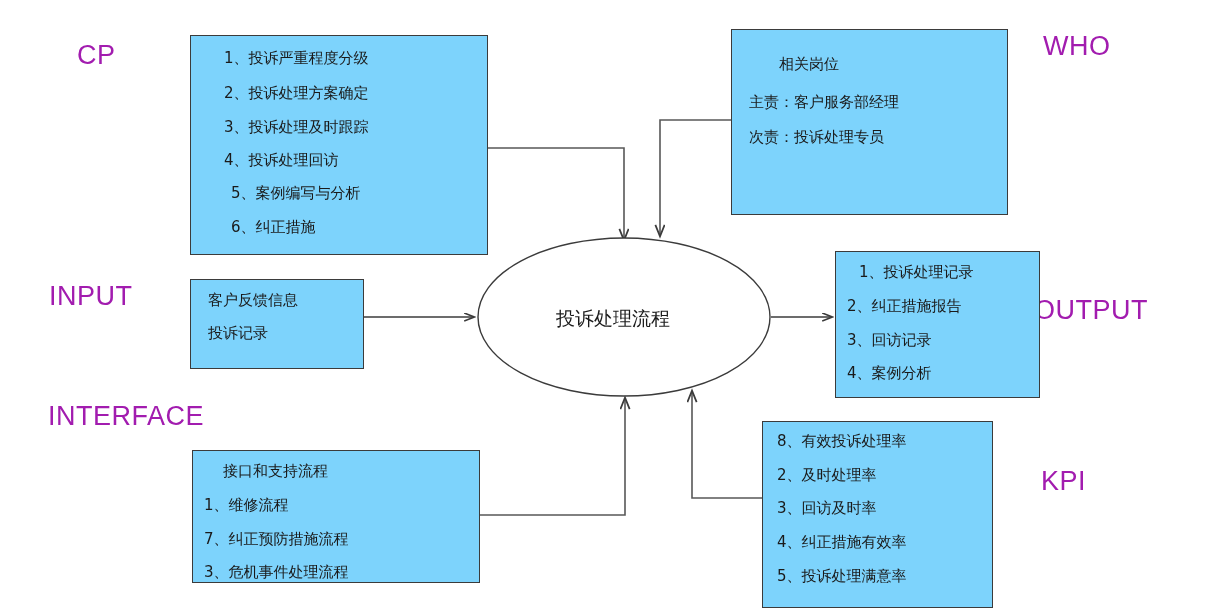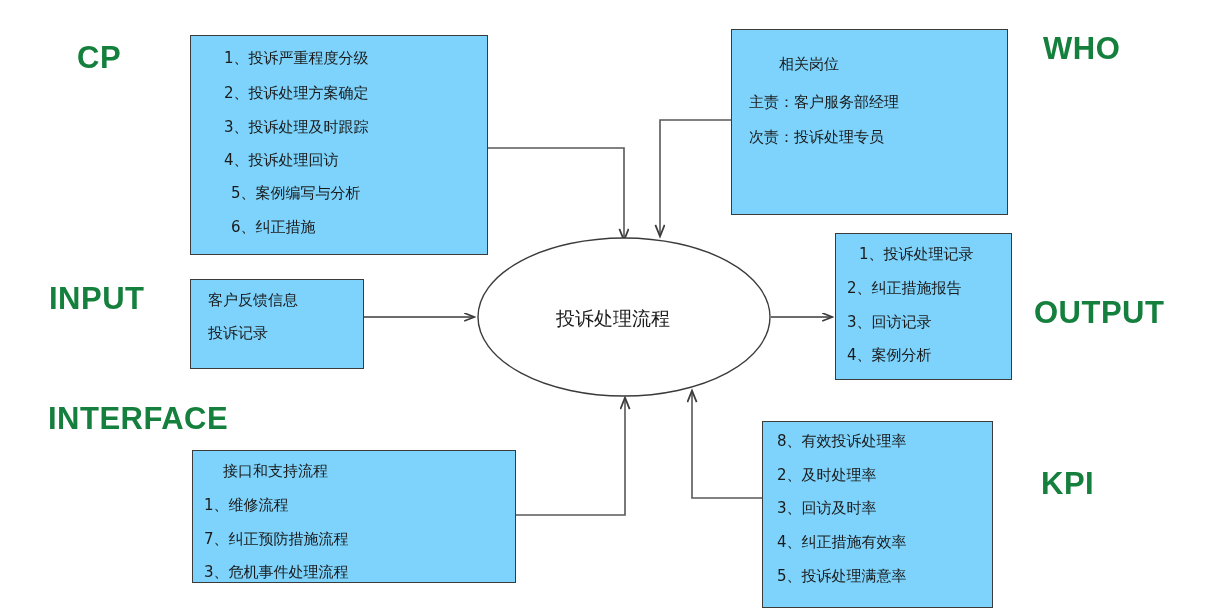--- a/index.html
+++ b/index.html
@@ -20,24 +20,24 @@
   svg.layer {
     position: absolute;
     left: 0;
     top: 0;
     width: 1218px;
     height: 608px;
   }
   .section-label {
     position: absolute;
     font-family: "Liberation Sans", "DejaVu Sans", sans-serif;
-    font-weight: bold;
-    font-size: 31px;
+    font-weight: normal;
+    font-size: 27px;
     letter-spacing: 0.5px;
-    color: #15803d;
+    color: #a21caf;
     white-space: nowrap;
     line-height: 1;
   }
   .box {
     position: absolute;
     box-sizing: border-box;
     border: 1px solid #3b3b3b;
     background: #7dd3fc;
   }
   .cn {
@@ -108,28 +108,28 @@
     <div class="row cn" style="left:47px; top:27px;">相关岗位</div>
     <div class="row cn" style="left:17px; top:65px;">主责：客户服务部经理</div>
     <div class="row cn" style="left:17px; top:100px;">次责：投诉处理专员</div>
   </div>
 
   <div class="box" style="left:190px; top:279px; width:174px; height:90px;">
     <div class="row cn" style="left:17px; top:13px;">客户反馈信息</div>
     <div class="row cn" style="left:17px; top:46px;">投诉记录</div>
   </div>
 
-  <div class="box" style="left:835px; top:233px; width:177px; height:147px;">
+  <div class="box" style="left:835px; top:251px; width:205px; height:147px;">
     <div class="row cn" style="left:23px; top:13px;">1、投诉处理记录</div>
     <div class="row cn" style="left:11px; top:47px;">2、纠正措施报告</div>
     <div class="row cn" style="left:11px; top:81px;">3、回访记录</div>
     <div class="row cn" style="left:11px; top:114px;">4、案例分析</div>
   </div>
 
-  <div class="box" style="left:192px; top:450px; width:324px; height:133px;">
+  <div class="box" style="left:192px; top:450px; width:288px; height:133px;">
     <div class="row cn" style="left:30px; top:13px;">接口和支持流程</div>
     <div class="row cn" style="left:11px; top:47px;">1、维修流程</div>
     <div class="row cn" style="left:11px; top:81px;">7、纠正预防措施流程</div>
     <div class="row cn" style="left:11px; top:114px;">3、危机事件处理流程</div>
   </div>
 
   <div class="box" style="left:762px; top:421px; width:231px; height:187px;">
     <div class="row cn" style="left:14px; top:12px;">8、有效投诉处理率</div>
     <div class="row cn" style="left:14px; top:46px;">2、及时处理率</div>
     <div class="row cn" style="left:14px; top:79px;">3、回访及时率</div>

